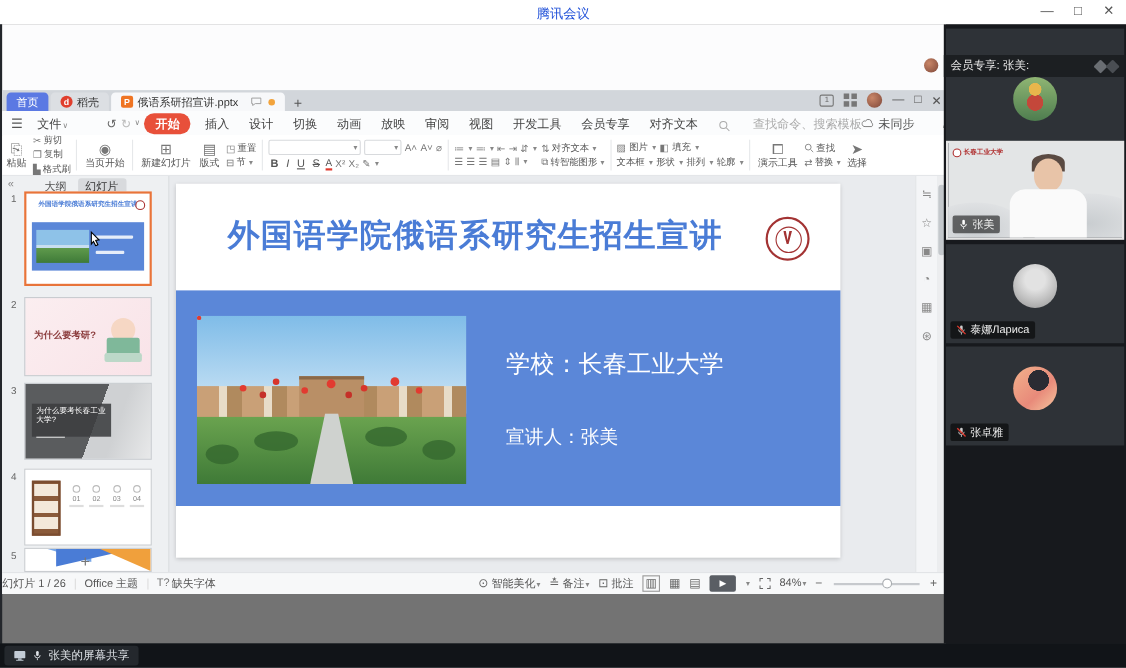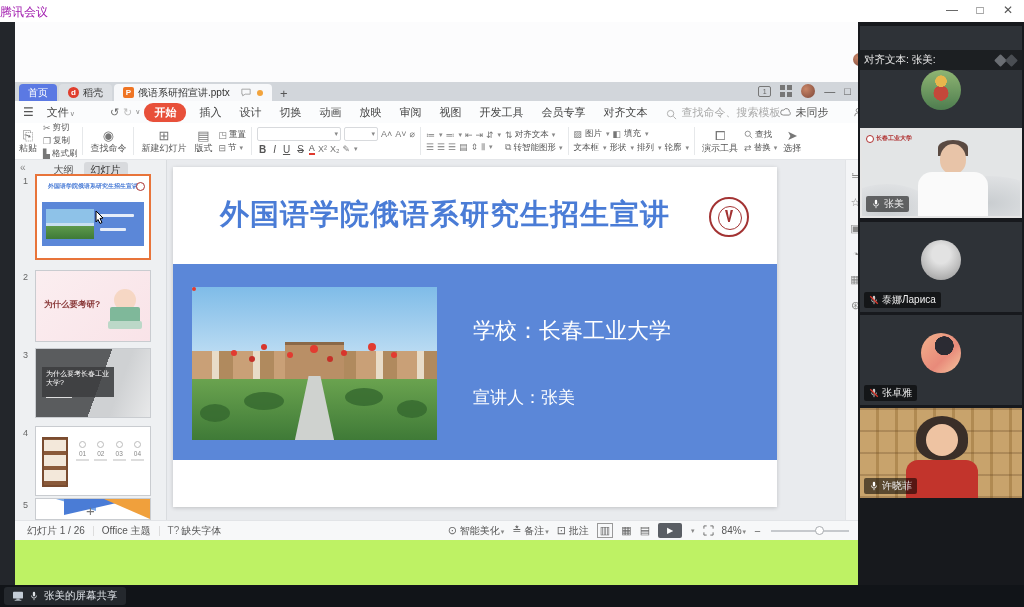--- a/index.html
+++ b/index.html
@@ -1,25 +1,25 @@
 <!DOCTYPE html>
 <html><head>
 <meta charset="utf-8">
 <style>
 *{box-sizing:border-box;margin:0;padding:0}
 html,body{width:1024px;height:607px}
 body{font-family:"Liberation Sans",sans-serif;background:#23262b;position:relative;overflow:hidden;font-size:11px;color:#333}
 .chev{font-size:7px;color:#888;margin-left:1px}
 
 #titlebar{position:absolute;left:0;top:0;width:1024px;height:22px;background:#fff;z-index:60}
-#titlebar .t{position:absolute;left:0;right:0;top:4px;text-align:left;font-size:12px;color:#a21caf}
+#titlebar .t{position:absolute;left:0;right:0;top:4px;text-align:center;font-size:12px;color:#1d4ed8}
 .winctl{position:absolute;top:0;right:2px;height:22px;display:flex}
 .winctl span{width:28px;text-align:center;line-height:20px;color:#555;font-size:12px;cursor:default}
 
-#share{position:absolute;left:15px;top:22px;width:858px;height:563px;background:#bef264}
+#share{position:absolute;left:2px;top:22px;width:858px;height:563px;background:#737373}
 #desktop-white{position:absolute;left:0;top:0;width:858px;height:60px;background:#fcfcfd}
 #float-dot{position:absolute;left:838px;top:31px;width:13px;height:13px;border-radius:50%;background:radial-gradient(circle at 35% 35%,#c98668,#7d4638)}
 
 #wps{position:absolute;left:0;top:60px;width:858px;height:458px;background:#fff}
 #tabstrip{position:absolute;left:0;top:0;width:858px;height:19px;background:#d2d6db;display:flex;align-items:flex-end}
 .tab{height:17px;display:flex;align-items:center;gap:4px;padding:0 9px;font-size:10px;border-radius:4px 4px 0 0;white-space:nowrap}
 .tab-home{background:#5b79e3;color:#fff;margin-left:4px}
 .tab-docer{background:#dcdfe3;color:#333;margin-left:2px}
 .tab-doc{background:#f7f8fa;color:#333;margin-left:2px;width:158px}
 .docer-ic{width:11px;height:11px;border-radius:50%;background:#e03e2d;color:#fff;font-size:8px;line-height:11px;text-align:center;font-weight:bold}
@@ -31,21 +31,21 @@
 .grid-ic{width:12px;height:12px;background:
  linear-gradient(#777,#777) 0 0/5px 5px no-repeat,linear-gradient(#777,#777) 7px 0/5px 5px no-repeat,
  linear-gradient(#777,#777) 0 7px/5px 5px no-repeat,linear-gradient(#777,#777) 7px 7px/5px 5px no-repeat}
 .ava-sm{width:14px;height:14px;border-radius:50%;background:radial-gradient(circle at 35% 35%,#c98668,#7d4638)}
 
 #menurow{position:absolute;left:0;top:19px;width:858px;height:22px;background:#fbfcfd;display:flex;align-items:center;font-size:11px;color:#444}
 #menurow .mi{padding:0 9px;white-space:nowrap}
 .mi-active{background:#e8503a;color:#fff;border-radius:9px;padding:2px 10px !important;font-weight:bold;margin:0 4px}
 .hamb{font-size:12px;color:#555;margin:0 4px 0 8px}
 .qicon{width:13px;height:13px;margin:0 3px;color:#666}
-.searchbox{display:flex;align-items:flex-end;gap:4px;color:#aaa;margin-left:10px;white-space:nowrap}
+.searchbox{display:flex;align-items:flex-end;gap:20px;color:#aaa;margin-left:10px;white-space:nowrap}
 #menu-right{margin-left:auto;display:flex;align-items:center;gap:24px;margin-right:8px;color:#555;white-space:nowrap}
 
 #ribbon{position:absolute;left:0;top:41px;width:858px;height:37px;background:#fff;border-bottom:1px solid #e4e6e9;display:flex;align-items:center;overflow:hidden;color:#555}
 .rsep{width:1px;height:28px;background:#e6e8ea;margin:0 3px;flex:0 0 auto}
 .rbig{display:flex;flex-direction:column;align-items:center;justify-content:center;font-size:9px;padding:0 4px;flex:0 0 auto;line-height:1.1}
 .rbig .ric{font-size:13px;color:#777;height:15px}
 .rcol{display:flex;flex-direction:column;justify-content:center;gap:1px;font-size:8.5px;flex:0 0 auto;padding:0 2px}
 .rcol .rrow{display:flex;align-items:center;gap:2px;white-space:nowrap}
 .rcol .ric{font-size:9px;color:#777}
 .rstack{display:flex;flex-direction:column;justify-content:center;gap:2px;flex:0 0 auto;padding:0 2px;font-size:8.5px}
@@ -107,21 +107,21 @@
 .balloons{position:absolute;left:0;top:0;width:4px;height:4px;border-radius:50%;background:#e23b30;
  box-shadow:40px 64px 0 1px #e23b30,70px 58px 0 1px #d8352c,96px 66px 0 1px #e23b30,120px 60px 0 2px #e23b30,150px 64px 0 1px #d8352c,178px 58px 0 2px #e23b30,200px 66px 0 1px #e23b30,58px 70px 0 1px #c53028,136px 70px 0 1px #c53028}
 #btext1{position:absolute;left:300px;top:52px;font-size:22px;color:#fff}
 #btext2{position:absolute;left:300px;top:122px;font-size:17px;color:#fff}
 
 #toolstrip{position:absolute;right:8px;top:0;width:20px;height:360px;background:#f4f5f7;border-left:1px solid #e2e4e7;display:flex;flex-direction:column;align-items:center;padding-top:10px;gap:13px;color:#888;font-size:11px}
 #vscroll{position:absolute;right:0;top:0;width:8px;height:360px;background:#ecedef}
 #vscroll .vthumb{position:absolute;left:1px;top:8px;width:6px;height:64px;border-radius:3px;background:#c4c8cc}
 
 #wstatus{position:absolute;left:0;top:438px;width:858px;height:20px;background:#f7f8f9;border-top:1px solid #e2e4e7;display:flex;align-items:center;font-size:10px;color:#555}
-#wstatus .sl{margin-left:12px;white-space:nowrap}
+#wstatus .sl{white-space:nowrap}
 #wstatus .sep{width:1px;height:10px;background:#ddd;margin:0 8px}
 #wstatus-right{margin-left:auto;display:flex;align-items:center;gap:8px;margin-right:8px;white-space:nowrap}
 .vico{font-size:11px;color:#666}
 .playsq{width:24px;height:15px;background:#5a5e64;border-radius:2px;color:#fff;font-size:8px;text-align:center;line-height:15px}
 .slider{width:78px;height:2px;background:#c6c9cd;position:relative;margin:0 2px}
 .knob{position:absolute;left:44px;top:-4px;width:9px;height:9px;border-radius:50%;background:#fff;border:1px solid #a8acb0}
 
 #sidebar{position:absolute;left:858px;top:22px;width:166px;height:563px;background:#17191d}
 .tile{position:absolute;left:2px;width:162px;background:#2e3237;overflow:hidden}
 .tile.speaking{border:2px solid #e5e5e5}
@@ -269,21 +269,21 @@
             <span>复制</span>
           </div>
         <div class="rrow">
             <span class="ric">▙</span>
             <span>格式刷</span>
           </div>
       </div>
       <div class="rsep"></div>
       <div class="rbig">
           <span class="ric">◉</span>
-          <span>查找命令</span>
+          <span>当页开始</span>
         </div>
       <div class="rsep"></div>
       <div class="rbig">
           <span class="ric">⊞</span>
           <span>新建幻灯片</span>
         </div>
       <div class="rbig">
           <span class="ric">▤</span>
           <span>版式</span>
         </div>
@@ -553,21 +553,21 @@
           <rect x="4.6" y="1" width="2.8" height="5.5" rx="1.4" fill="#ccc"></rect>
           <path d="M3 5.5a3 3 0 0 0 6 0" stroke="#ccc" fill="none"></path>
           <line x1="6" y1="9" x2="6" y2="11" stroke="#ccc"></line>
           <line x1="1.5" y1="1.5" x2="10.5" y2="10.5" stroke="#e0392e" stroke-width="1.5"></line>
         </svg>
       <span>杨亚</span>
     </div>
   </div>
 
   <div id="speakbar">
-    <span>对齐文本: 张美:</span>
+    <span>会员专享: 张美:</span>
     <span class="dmd" style="margin-left:auto;background:#6a6e73"></span>
     <span class="dmd" style="margin:0 8px 0 2px;background:#4a4e53"></span>
   </div>
 
   <div class="tile speaking" style="top:106px;height:90px">
     <div class="vid-zm">
       <div class="mtn" style="left:-20px;bottom:-18px;width:90px;height:50px"></div>
       <div class="mtn" style="right:-24px;bottom:-14px;width:110px;height:54px"></div>
       <div class="zm-hair"></div>
       <div class="zm-head"></div>
@@ -606,36 +606,20 @@
       <svg width="10" height="10" viewBox="0 0 12 12">
           <rect x="4.6" y="1" width="2.8" height="5.5" rx="1.4" fill="#ccc"></rect>
           <path d="M3 5.5a3 3 0 0 0 6 0" stroke="#ccc" fill="none"></path>
           <line x1="6" y1="9" x2="6" y2="11" stroke="#ccc"></line>
           <line x1="1.5" y1="1.5" x2="10.5" y2="10.5" stroke="#e0392e" stroke-width="1.5"></line>
         </svg>
       <span>泰娜Лариса</span>
     </div>
   </div>
 
-  <div class="tile" style="top:386px;height:90px">
-    <div class="vid-xu">
-      <div class="xu-shelf"></div>
-      <div class="xu-hair"></div>
-      <div class="xu-face"></div>
-      <div class="xu-shirt"></div>
-    </div>
-    <div class="plabel">
-      <svg width="10" height="10" viewBox="0 0 12 12">
-          <rect x="4.6" y="1" width="2.8" height="5.5" rx="1.4" fill="#fff"></rect>
-          <path d="M3 5.5a3 3 0 0 0 6 0" stroke="#fff" fill="none"></path>
-          <line x1="6" y1="9" x2="6" y2="11" stroke="#fff"></line>
-        </svg>
-      <span>许晓菲</span>
-    </div>
-  </div>
 
 </div>
 
 <div id="bottombar">
   <div id="sharepill">
     <svg width="12" height="10" viewBox="0 0 14 12">
         <rect x="1" y="1" width="12" height="8" rx="1" fill="#c3ccd6"></rect>
         <rect x="5" y="9" width="4" height="1.6" fill="#c3ccd6"></rect>
         <rect x="3" y="10.6" width="8" height="1" fill="#c3ccd6"></rect>
       </svg>

